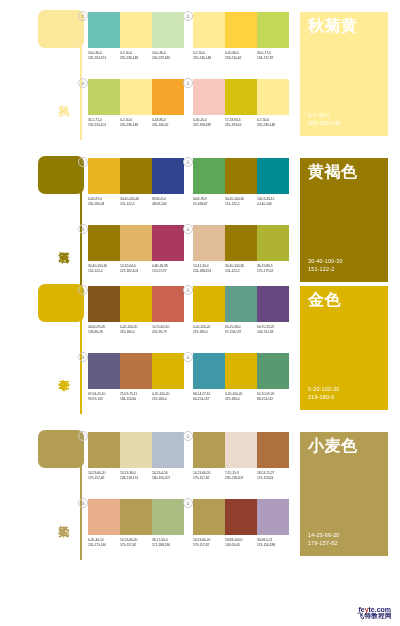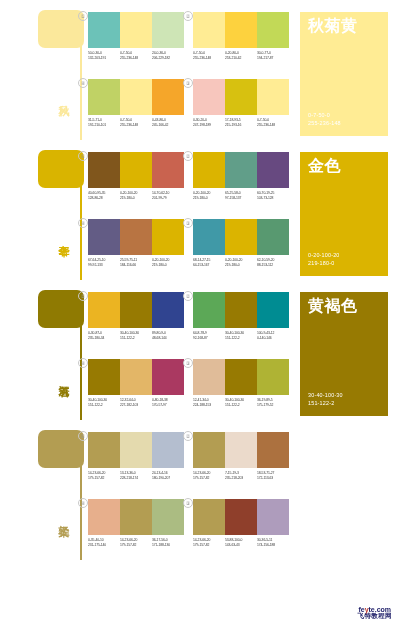--- a/index.html
+++ b/index.html
@@ -285,20 +285,125 @@
     </div>
     <div class="named-panel" style="background-color: rgb(255, 236, 148);">
       <div class="named-title">秋菊黄</div>
       <div class="named-codes">
         <span>0-7-50-0</span>
         <span>255-236-148</span>
       </div>
     </div>
   </div>
 
+  <div class="theme-row r3">
+    <div class="rail">
+      <div class="rail-swatch" style="background-color: rgb(143, 122, 2);"></div>
+      <div class="rail-stem" style="background-color: rgb(143, 122, 2);"></div>
+      <div class="mood" style="color: rgb(143, 122, 2);">沉着</div>
+    </div>
+    <div class="groups">
+      <div class="group c0 r0">
+        <div class="group-num">①</div>
+        <div class="chips">
+          <div class="chip" style="background-color: rgb(235, 180, 34);"></div>
+          <div class="chip" style="background-color: rgb(151, 122, 2);"></div>
+          <div class="chip" style="background-color: rgb(48, 68, 144);"></div>
+        </div>
+        <div class="codes">
+          <div class="code-cell">
+              <span class="code-cmyk">0-30-87-0</span>
+              <span class="code-rgb">235-180-34</span>
+            </div>
+          <div class="code-cell">
+              <span class="code-cmyk">30-40-100-30</span>
+              <span class="code-rgb">151-122-2</span>
+            </div>
+          <div class="code-cell">
+              <span class="code-cmyk">89-80-9-0</span>
+              <span class="code-rgb">48-68-144</span>
+            </div>
+        </div>
+      </div>
+      <div class="group c1 r0">
+        <div class="group-num">②</div>
+        <div class="chips">
+          <div class="chip" style="background-color: rgb(92, 168, 87);"></div>
+          <div class="chip" style="background-color: rgb(151, 122, 2);"></div>
+          <div class="chip" style="background-color: rgb(0, 140, 146);"></div>
+        </div>
+        <div class="codes">
+          <div class="code-cell">
+              <span class="code-cmyk">64-8-78-9</span>
+              <span class="code-rgb">92-168-87</span>
+            </div>
+          <div class="code-cell">
+              <span class="code-cmyk">30-40-100-30</span>
+              <span class="code-rgb">151-122-2</span>
+            </div>
+          <div class="code-cell">
+              <span class="code-cmyk">100-9-43-12</span>
+              <span class="code-rgb">0-140-146</span>
+            </div>
+        </div>
+      </div>
+      <div class="group c0 r1">
+        <div class="group-num">④</div>
+        <div class="chips">
+          <div class="chip" style="background-color: rgb(151, 122, 2);"></div>
+          <div class="chip" style="background-color: rgb(227, 182, 103);"></div>
+          <div class="chip" style="background-color: rgb(170, 57, 97);"></div>
+        </div>
+        <div class="codes">
+          <div class="code-cell">
+              <span class="code-cmyk">30-40-100-30</span>
+              <span class="code-rgb">151-122-2</span>
+            </div>
+          <div class="code-cell">
+              <span class="code-cmyk">12-32-64-0</span>
+              <span class="code-rgb">227-182-103</span>
+            </div>
+          <div class="code-cell">
+              <span class="code-cmyk">0-80-18-38</span>
+              <span class="code-rgb">170-57-97</span>
+            </div>
+        </div>
+      </div>
+      <div class="group c1 r1">
+        <div class="group-num">③</div>
+        <div class="chips">
+          <div class="chip" style="background-color: rgb(224, 188, 153);"></div>
+          <div class="chip" style="background-color: rgb(151, 122, 2);"></div>
+          <div class="chip" style="background-color: rgb(175, 179, 52);"></div>
+        </div>
+        <div class="codes">
+          <div class="code-cell">
+              <span class="code-cmyk">12-41-34-0</span>
+              <span class="code-rgb">224-188-153</span>
+            </div>
+          <div class="code-cell">
+              <span class="code-cmyk">30-40-100-30</span>
+              <span class="code-rgb">151-122-2</span>
+            </div>
+          <div class="code-cell">
+              <span class="code-cmyk">36-19-89-5</span>
+              <span class="code-rgb">175-179-52</span>
+            </div>
+        </div>
+      </div>
+    </div>
+    <div class="named-panel" style="background-color: rgb(151, 122, 2);">
+      <div class="named-title">黄褐色</div>
+      <div class="named-codes">
+        <span>30-40-100-30</span>
+        <span>151-122-2</span>
+      </div>
+    </div>
+  </div>
+
   <div class="theme-row r2">
     <div class="rail">
       <div class="rail-swatch" style="background-color: rgb(217, 180, 0);"></div>
       <div class="rail-stem" style="background-color: rgb(217, 180, 0);"></div>
       <div class="mood" style="color: rgb(217, 180, 0);">奢华</div>
     </div>
     <div class="groups">
       <div class="group c0 r0">
         <div class="group-num">①</div>
         <div class="chips">
@@ -390,125 +495,20 @@
     </div>
     <div class="named-panel" style="background-color: rgb(219, 180, 0);">
       <div class="named-title">金色</div>
       <div class="named-codes">
         <span>0-20-100-20</span>
         <span>219-180-0</span>
       </div>
     </div>
   </div>
 
-  <div class="theme-row r3">
-    <div class="rail">
-      <div class="rail-swatch" style="background-color: rgb(143, 122, 2);"></div>
-      <div class="rail-stem" style="background-color: rgb(143, 122, 2);"></div>
-      <div class="mood" style="color: rgb(143, 122, 2);">沉着</div>
-    </div>
-    <div class="groups">
-      <div class="group c0 r0">
-        <div class="group-num">①</div>
-        <div class="chips">
-          <div class="chip" style="background-color: rgb(235, 180, 34);"></div>
-          <div class="chip" style="background-color: rgb(151, 122, 2);"></div>
-          <div class="chip" style="background-color: rgb(48, 68, 144);"></div>
-        </div>
-        <div class="codes">
-          <div class="code-cell">
-              <span class="code-cmyk">0-30-87-0</span>
-              <span class="code-rgb">235-180-34</span>
-            </div>
-          <div class="code-cell">
-              <span class="code-cmyk">30-40-100-30</span>
-              <span class="code-rgb">151-122-2</span>
-            </div>
-          <div class="code-cell">
-              <span class="code-cmyk">89-80-9-0</span>
-              <span class="code-rgb">48-68-144</span>
-            </div>
-        </div>
-      </div>
-      <div class="group c1 r0">
-        <div class="group-num">②</div>
-        <div class="chips">
-          <div class="chip" style="background-color: rgb(92, 168, 87);"></div>
-          <div class="chip" style="background-color: rgb(151, 122, 2);"></div>
-          <div class="chip" style="background-color: rgb(0, 140, 146);"></div>
-        </div>
-        <div class="codes">
-          <div class="code-cell">
-              <span class="code-cmyk">64-8-78-9</span>
-              <span class="code-rgb">92-168-87</span>
-            </div>
-          <div class="code-cell">
-              <span class="code-cmyk">30-40-100-30</span>
-              <span class="code-rgb">151-122-2</span>
-            </div>
-          <div class="code-cell">
-              <span class="code-cmyk">100-9-43-12</span>
-              <span class="code-rgb">0-140-146</span>
-            </div>
-        </div>
-      </div>
-      <div class="group c0 r1">
-        <div class="group-num">④</div>
-        <div class="chips">
-          <div class="chip" style="background-color: rgb(151, 122, 2);"></div>
-          <div class="chip" style="background-color: rgb(227, 182, 103);"></div>
-          <div class="chip" style="background-color: rgb(170, 57, 97);"></div>
-        </div>
-        <div class="codes">
-          <div class="code-cell">
-              <span class="code-cmyk">30-40-100-30</span>
-              <span class="code-rgb">151-122-2</span>
-            </div>
-          <div class="code-cell">
-              <span class="code-cmyk">12-32-64-0</span>
-              <span class="code-rgb">227-182-103</span>
-            </div>
-          <div class="code-cell">
-              <span class="code-cmyk">0-80-18-38</span>
-              <span class="code-rgb">170-57-97</span>
-            </div>
-        </div>
-      </div>
-      <div class="group c1 r1">
-        <div class="group-num">③</div>
-        <div class="chips">
-          <div class="chip" style="background-color: rgb(224, 188, 153);"></div>
-          <div class="chip" style="background-color: rgb(151, 122, 2);"></div>
-          <div class="chip" style="background-color: rgb(175, 179, 52);"></div>
-        </div>
-        <div class="codes">
-          <div class="code-cell">
-              <span class="code-cmyk">12-41-34-0</span>
-              <span class="code-rgb">224-188-153</span>
-            </div>
-          <div class="code-cell">
-              <span class="code-cmyk">30-40-100-30</span>
-              <span class="code-rgb">151-122-2</span>
-            </div>
-          <div class="code-cell">
-              <span class="code-cmyk">36-19-89-5</span>
-              <span class="code-rgb">175-179-52</span>
-            </div>
-        </div>
-      </div>
-    </div>
-    <div class="named-panel" style="background-color: rgb(151, 122, 2);">
-      <div class="named-title">黄褐色</div>
-      <div class="named-codes">
-        <span>30-40-100-30</span>
-        <span>151-122-2</span>
-      </div>
-    </div>
-  </div>
-
   <div class="theme-row r4">
     <div class="rail">
       <div class="rail-swatch" style="background-color: rgb(179, 157, 82);"></div>
       <div class="rail-stem" style="background-color: rgb(179, 157, 82);"></div>
       <div class="mood" style="color: rgb(179, 157, 82);">轻柔</div>
     </div>
     <div class="groups">
       <div class="group c0 r0">
         <div class="group-num">①</div>
         <div class="chips">
@@ -591,20 +591,27 @@
               <span class="code-cmyk">53-88-100-0</span>
               <span class="code-rgb">143-63-43</span>
             </div>
           <div class="code-cell">
               <span class="code-cmyk">30-36-5-11</span>
               <span class="code-rgb">174-156-188</span>
             </div>
         </div>
       </div>
     </div>
+    <div class="named-panel" style="background-color: rgb(179, 157, 82);">
+      <div class="named-title">小麦色</div>
+      <div class="named-codes">
+        <span>14-23-66-20</span>
+        <span>179-157-82</span>
+      </div>
+    </div>
   </div>
 
   <div class="watermark">
     <div class="wm-en">fe<span class="accent">y</span>te.com</div>
     <div class="wm-cn">飞特教程网</div>
   </div>
 
 </div>
 
 </body></html>

